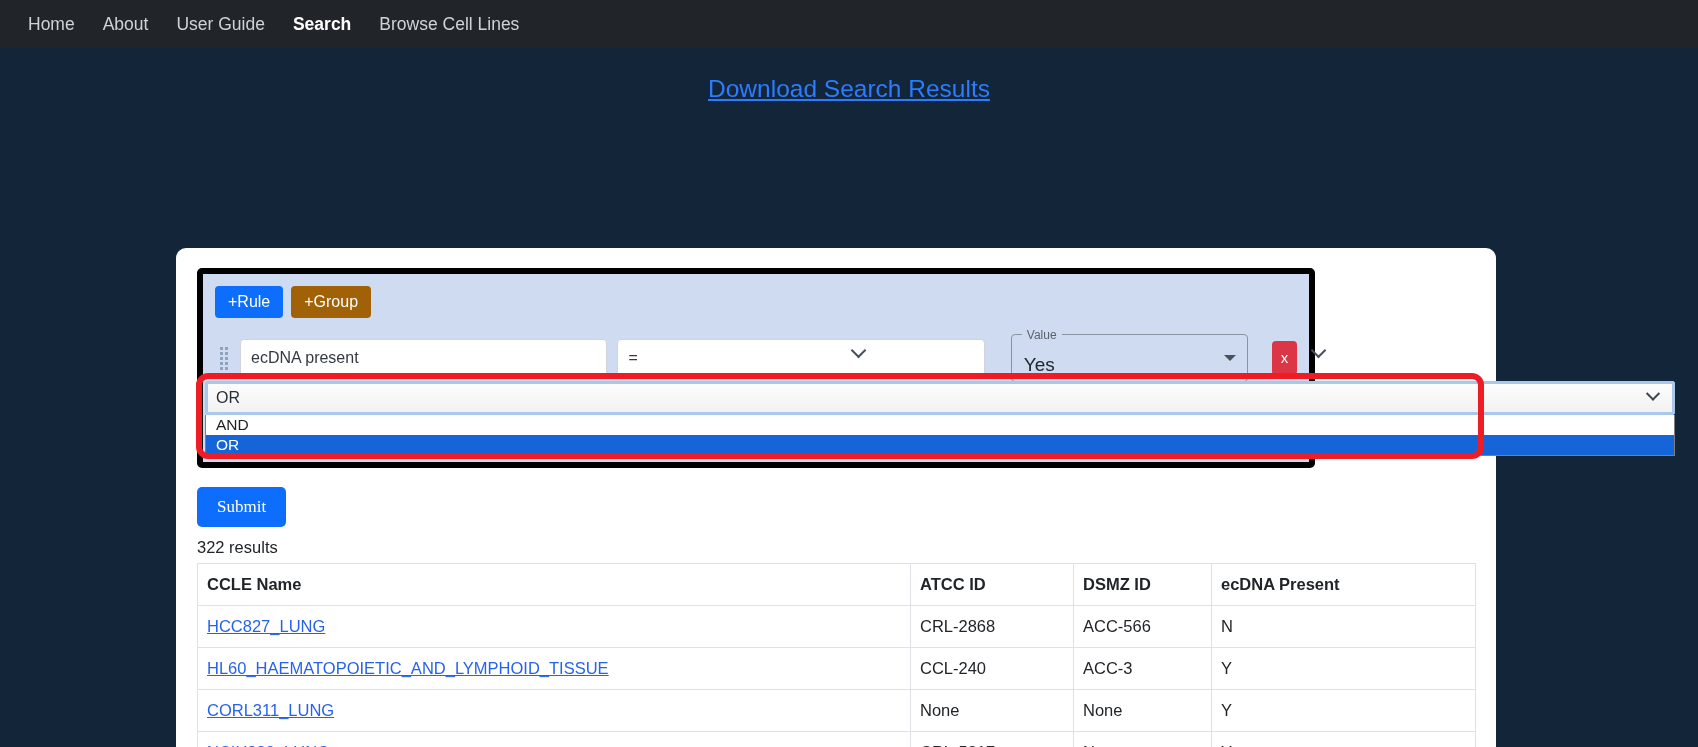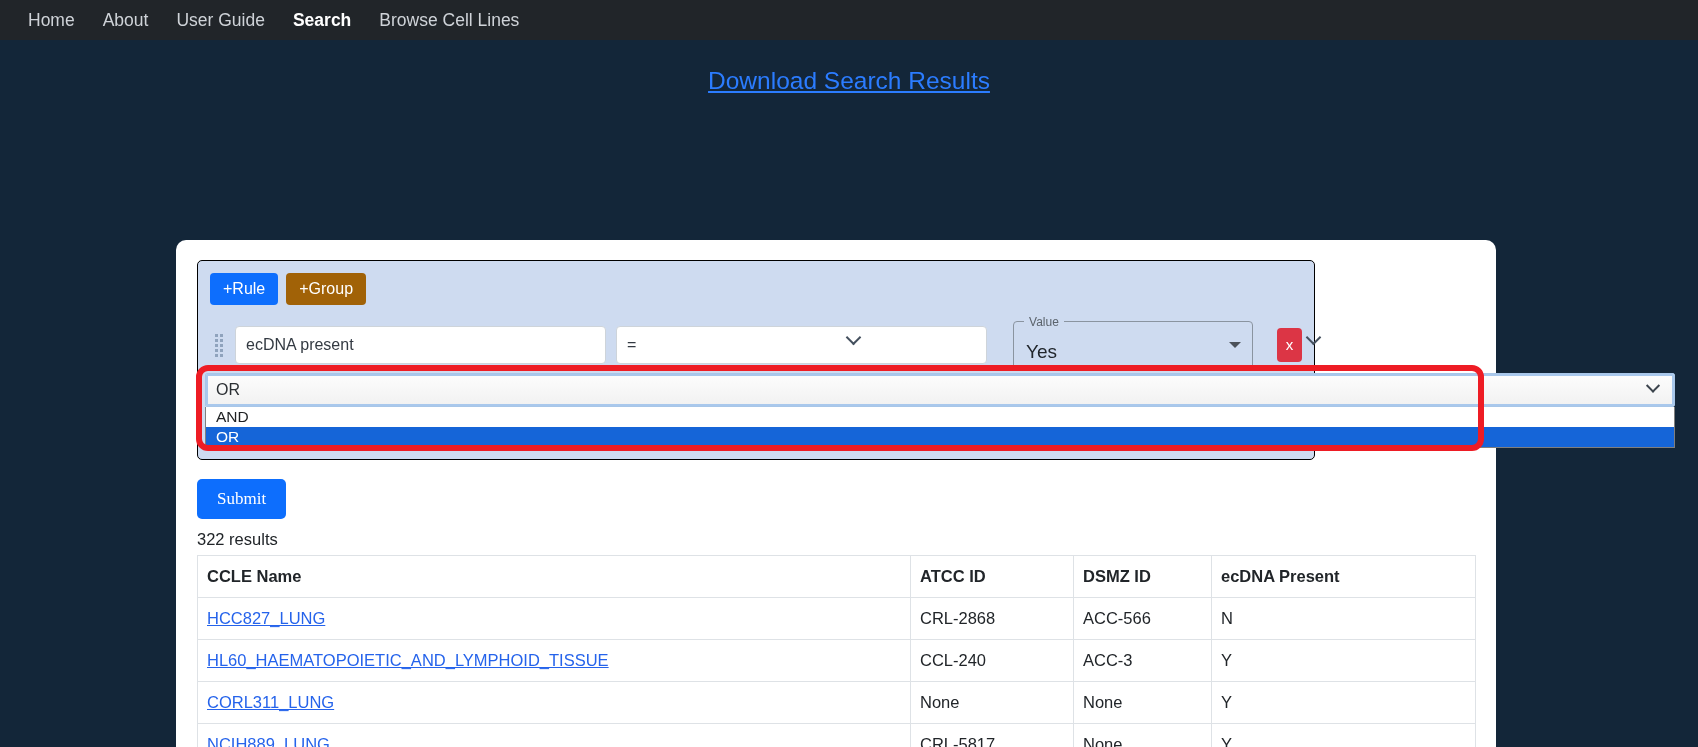--- a/index.html
+++ b/index.html
@@ -6,21 +6,21 @@
   html, body {
     margin: 0; padding: 0;
     width: 1698px; height: 747px;
     overflow: hidden;
     background: #132639;
     font-family: "Liberation Sans", sans-serif;
   }
 
   
   .navbar {
-    height: 40px;
+    height: 48px;
     background: #212529;
     display: flex;
     align-items: center;
     padding: 0 14px;
     gap: 0px;
   }
   .nav-link {
     color: #cfd3d8;
     font-size: 17.5px;
     padding: 4px 14px;
@@ -58,21 +58,21 @@
   }
 
   
   .qb-group {
     position: absolute;
     left: 21px;
     top: 20px;
     width: 1118px;
     height: 200px;
     background: #cedbf0;
-    border: 1px solid #000000;
+    border: 6px solid #000000;
     border-radius: 5px;
     padding: 12px;
   }
   .qb-btns { display: flex; gap: 8px; }
   .btn {
     border: none;
     border-radius: 4px;
     font-size: 16px;
     font-family: "Liberation Sans", sans-serif;
     padding: 7px 13px;

